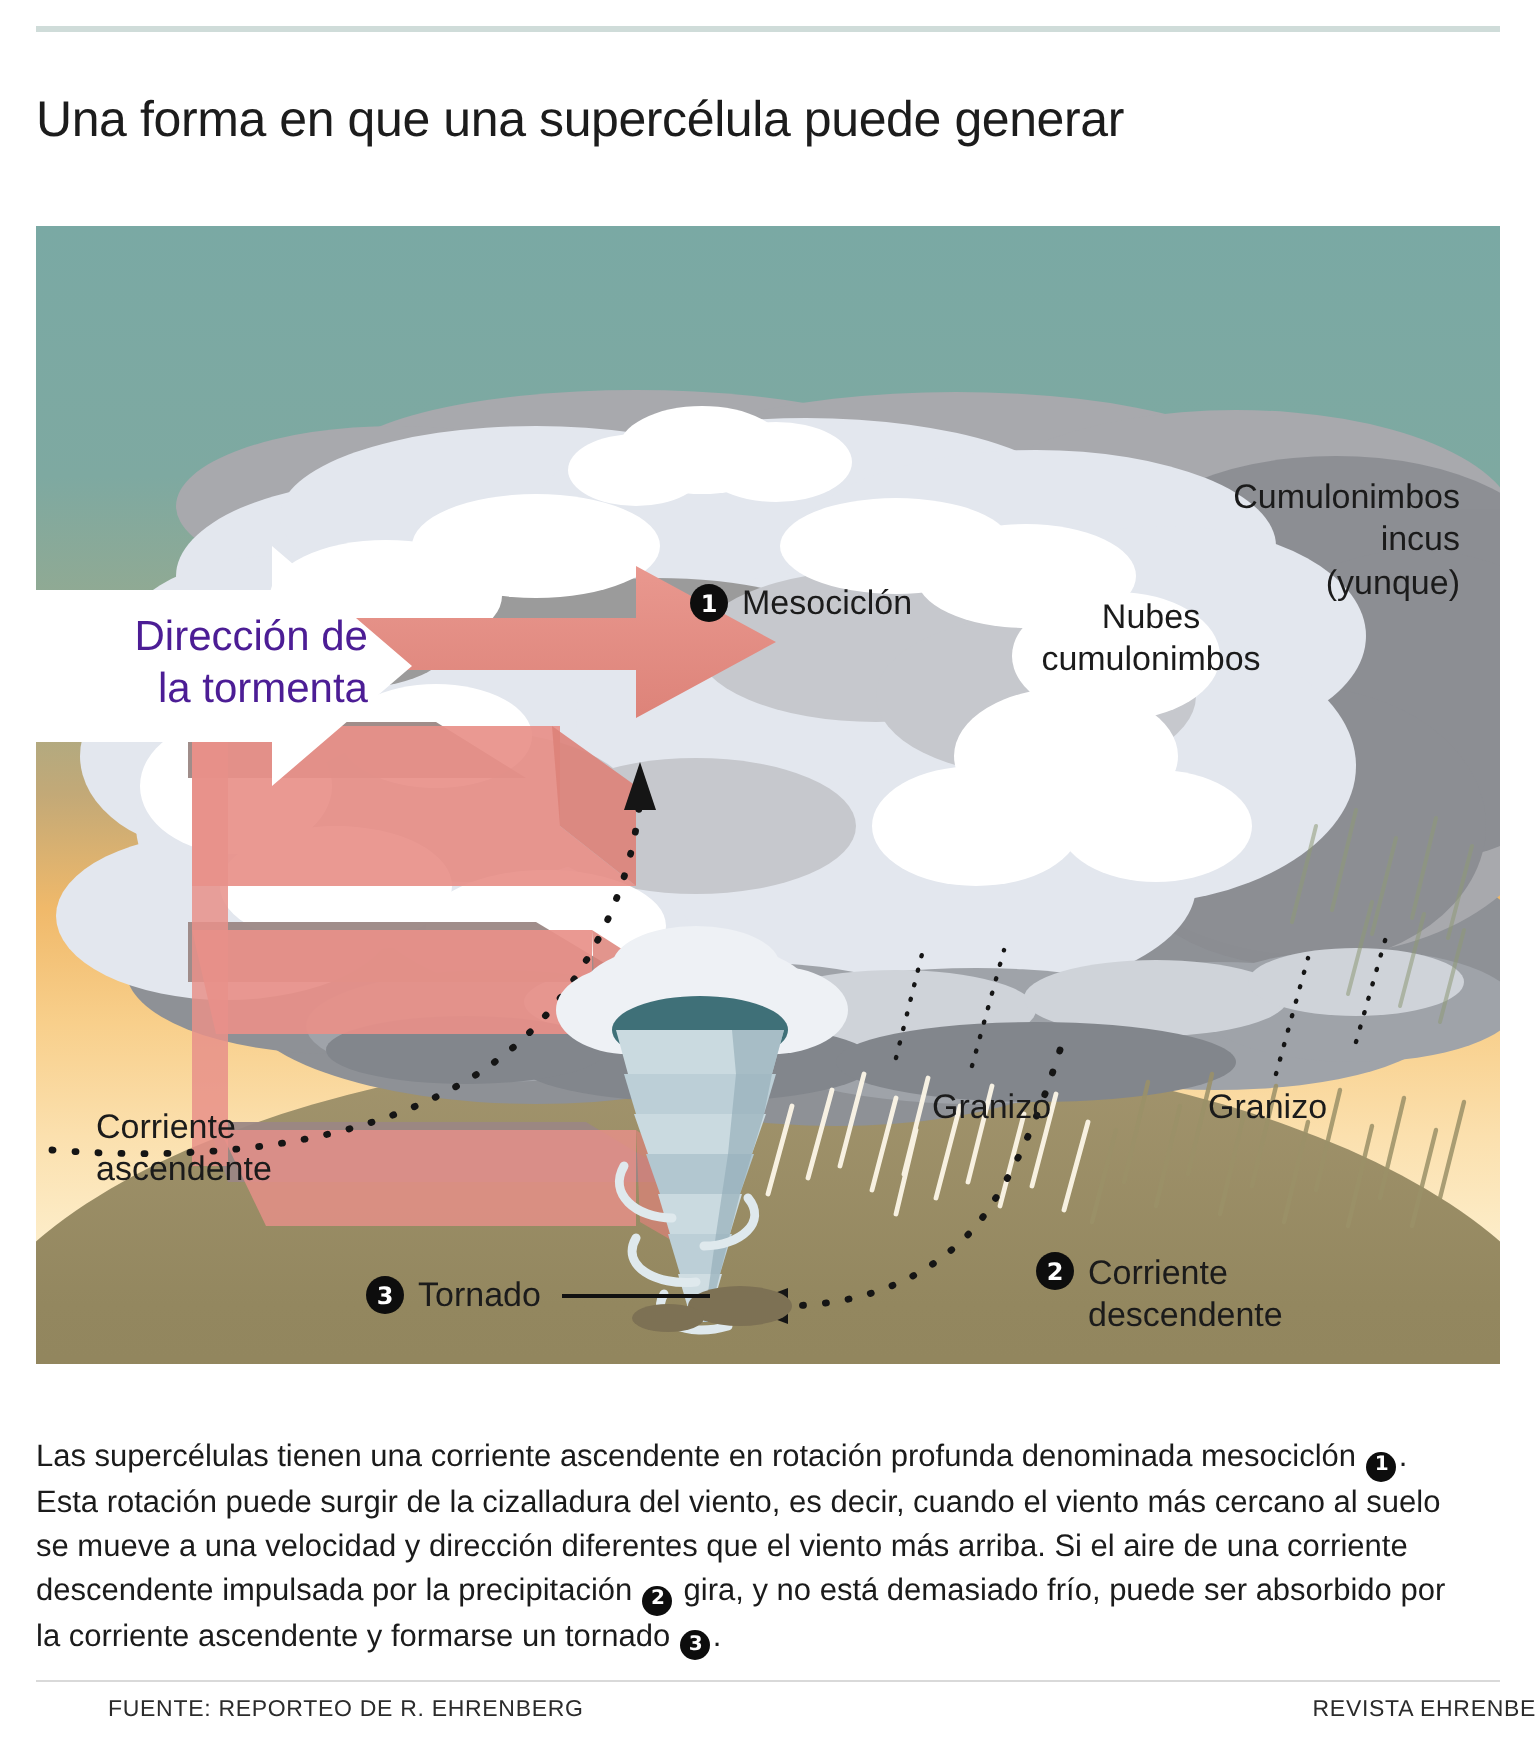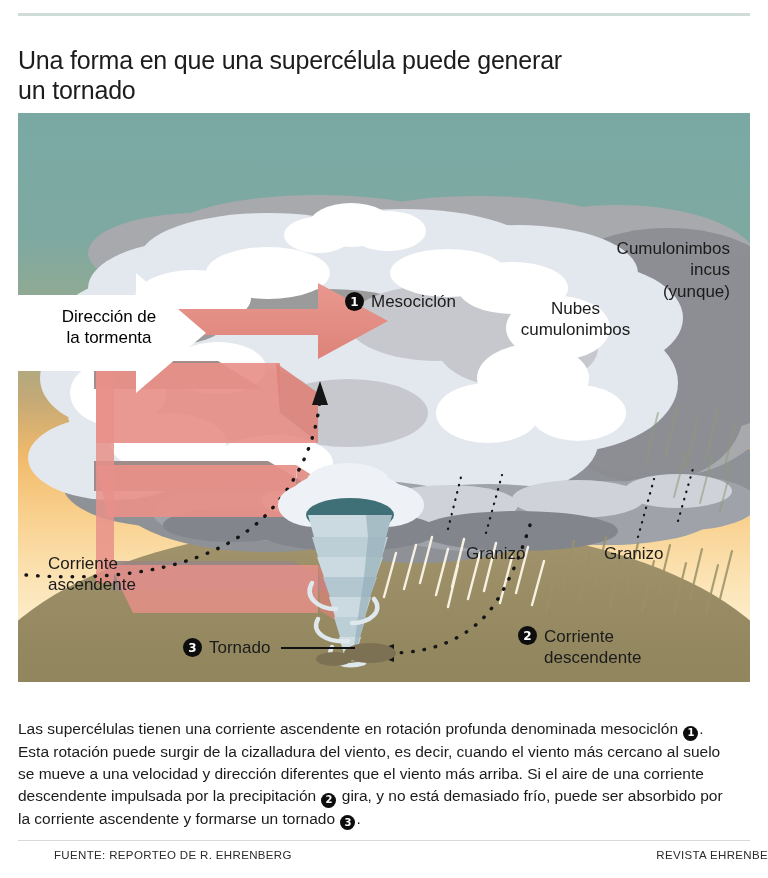--- a/index.html
+++ b/index.html
@@ -49,21 +49,21 @@
   .ground-shade{
     position:absolute;left:-6%;bottom:-130px;width:112%;height:290px;
     background:linear-gradient(to bottom,#a3956e 0%,#93875f 45%,#8d8159 100%);
     border-radius:50% 50% 0 0 / 62% 62% 0 0;
   }
 
   
   .dir-arrow{position:absolute;left:0px;top:160px;width:190px;height:120px;}
   .dir-label{
     position:absolute;left:16px;top:193px;width:150px;
-    font-size:17px;line-height:1.25;color:#000000;text-align:center;
+    font-size:21px;line-height:1.25;color:#4c1d95;text-align:right;
   }
 
   
   .scene{position:absolute;inset:0;}
 
   
   .lab{position:absolute;font-size:17px;line-height:1.25;color:#1b1b1b;}
   .lab-cbincus{right:20px;top:125px;width:185px;text-align:right;}
   .lab-nubes{left:470px;top:185px;width:175px;text-align:center;}
   .lab-granizo{left:448px;top:430px;}
@@ -109,21 +109,20 @@
 </style>
 </head>
 <body>
 
 <div class="page">
 
   <div class="top-rule"></div>
 
   <h1 class="title">
     <span>Una forma en que una supercélula puede generar</span>
-    <span class="l2">un tornado</span>
   </h1>
 
   <div class="illo">
 
     <div class="sky"></div>
     <div class="ground-shade"></div>
 
     <svg class="scene" viewBox="0 0 732 569" preserveAspectRatio="none">
       <defs>
         <linearGradient id="gArrow" x1="0" y1="0" x2="0" y2="1">

